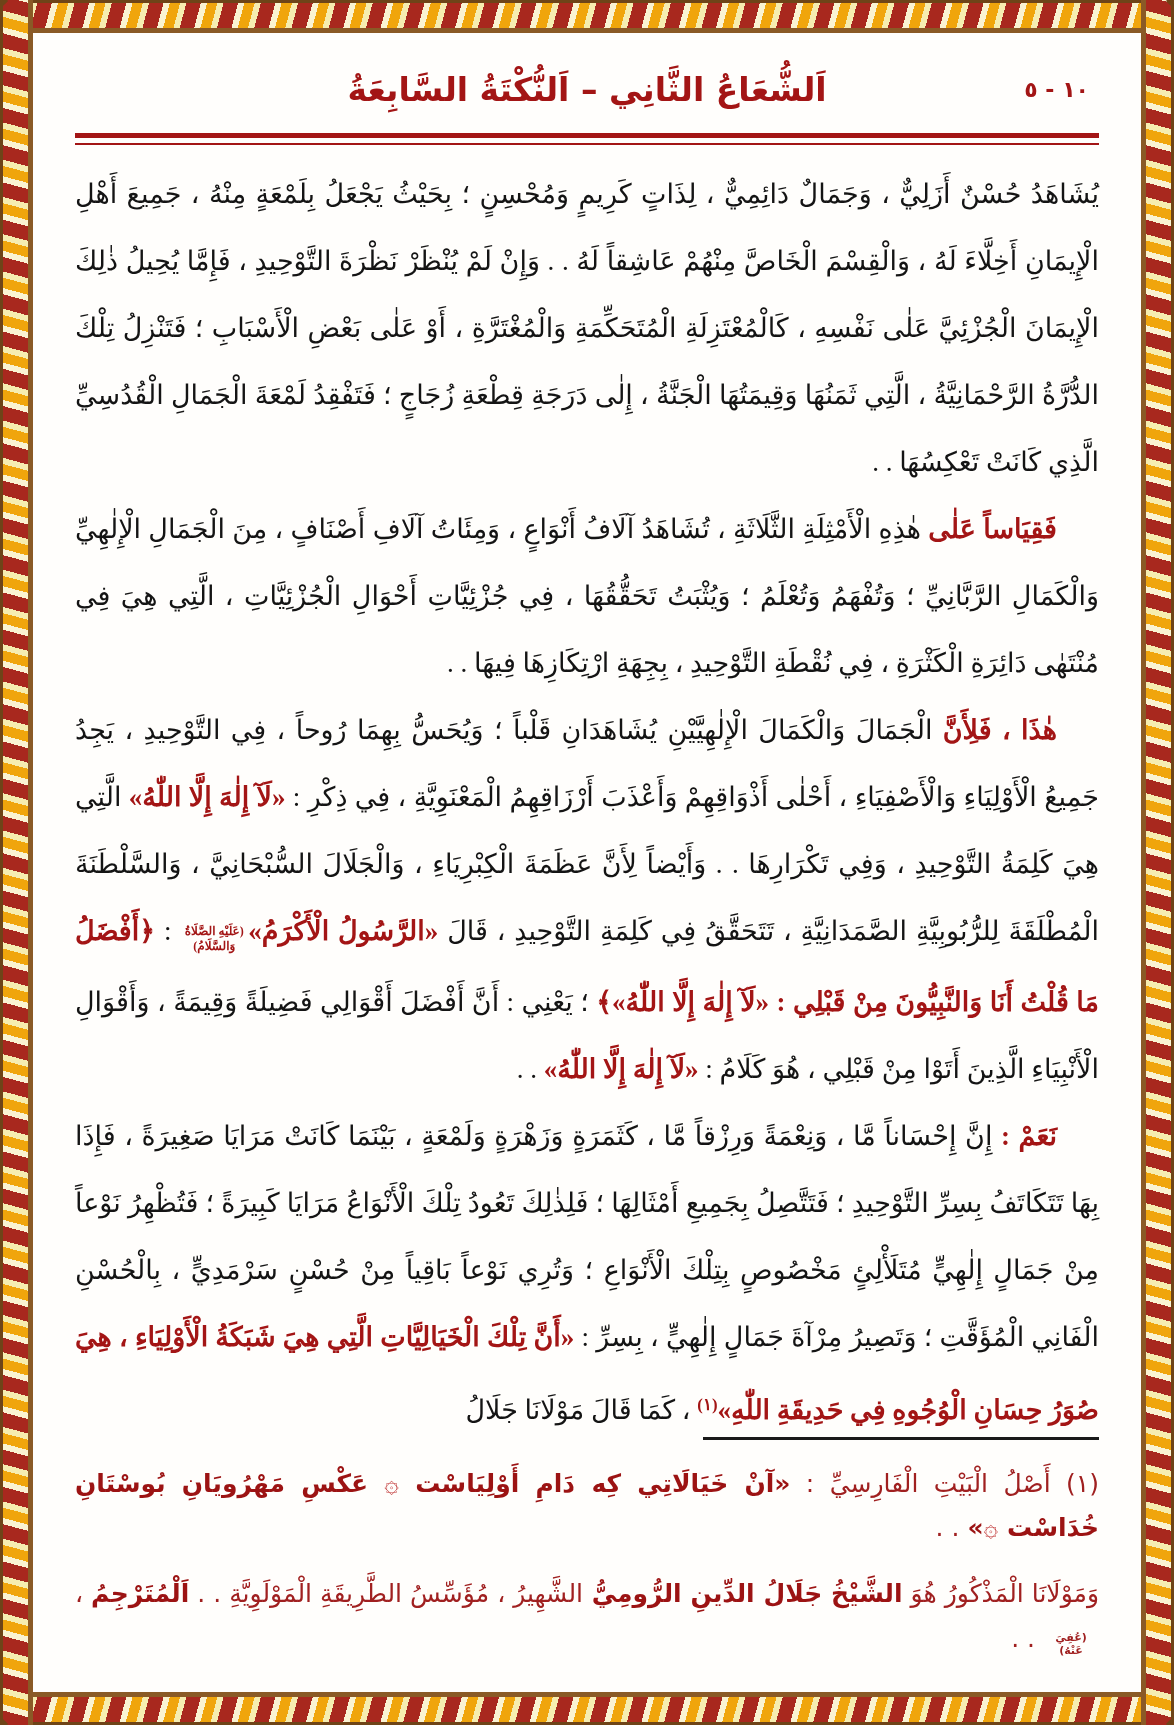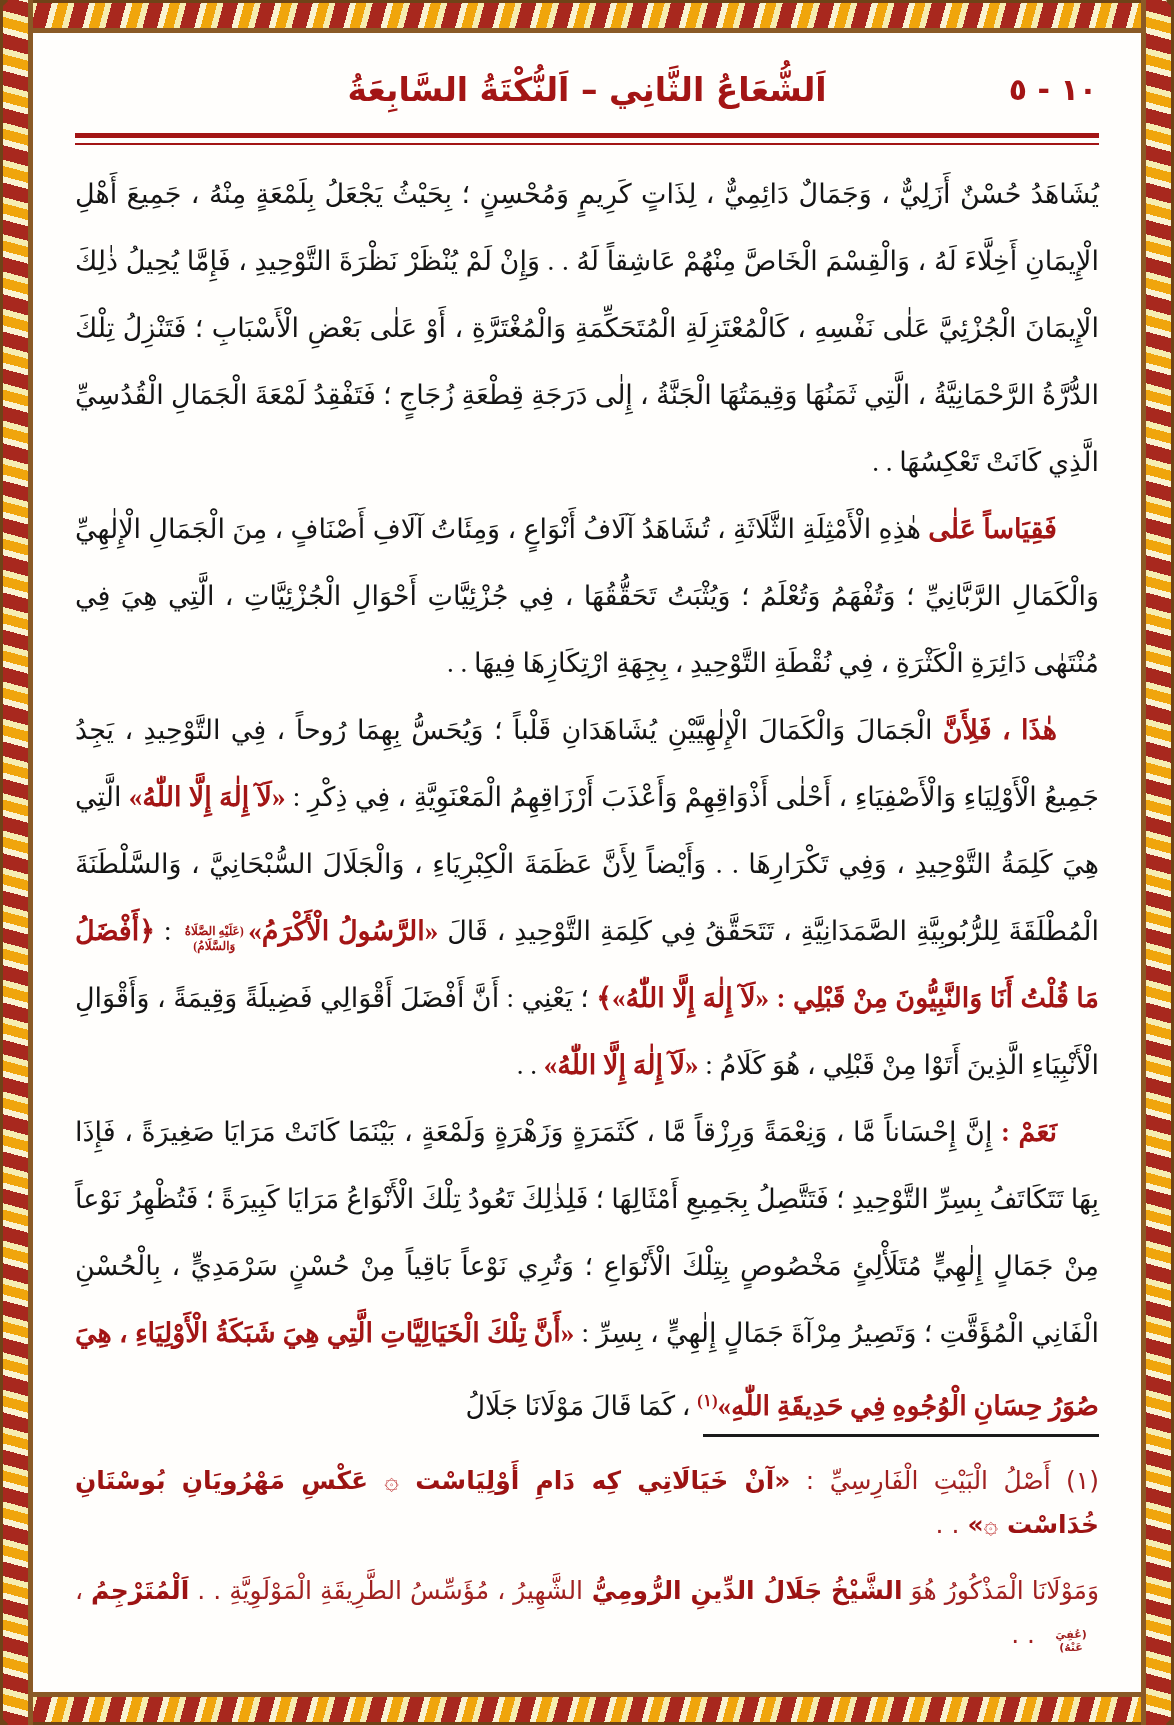--- a/index.html
+++ b/index.html
@@ -54,22 +54,22 @@
     padding:26px 42px 0 42px;box-sizing:border-box;
     direction:rtl;
   }
   .header{position:relative;height:62px;}
   .title{
     margin:0;text-align:center;
     font-size:33px;font-weight:700;color:var(--red);
     line-height:62px;
   }
   .page-ref{
-    position:absolute;top:0;right:2px;
-    font-size:30px;font-weight:700;color:var(--red);
+    position:absolute;top:0;right:10px;
+    font-size:22px;font-weight:700;color:var(--red);
     line-height:62px;
   }
   .rule-thick{height:5px;background:var(--red);margin-top:12px;}
   .rule-thin{height:2px;background:var(--red);margin-top:5px;}
 
   .body{
     margin-top:16px;
     font-size:27px;line-height:67px;
     color:var(--ink);
     text-align:justify;
@@ -78,27 +78,27 @@
   .body p{margin:0;}
   .body p.indent{text-indent:42px;}
 
   .seg-black{color:var(--ink);}
   .seg-red{color:var(--red);font-weight:700;}
   .seg-sup{font-size:0.62em;vertical-align:9px;}
   .seg-seal{
     display:inline-block;width:64px;
     font-size:12px;line-height:1.25;text-align:center;
     vertical-align:-10px;color:var(--red);font-weight:700;
-    text-indent:0;margin:8px 2px;white-space:normal;
+    text-indent:0;margin:15px 2px;white-space:normal;
   }
   .seg-rosette{color:#c23b3b;font-weight:400;}
 
   
   .footnote{
-    position:absolute;left:75px;right:75px;bottom:62px;z-index:3;
+    position:absolute;left:75px;right:75px;bottom:52px;z-index:3;
     direction:rtl;
   }
   .fn-sep{width:396px;height:3px;background:#1a1a1a;}
   .fn-note{
     margin:0;margin-top:22px;
     font-size:25px;line-height:44px;
     color:var(--fn-red);
     text-align:justify;
   }
   .fn-note .seg-black{color:var(--fn-red);}

